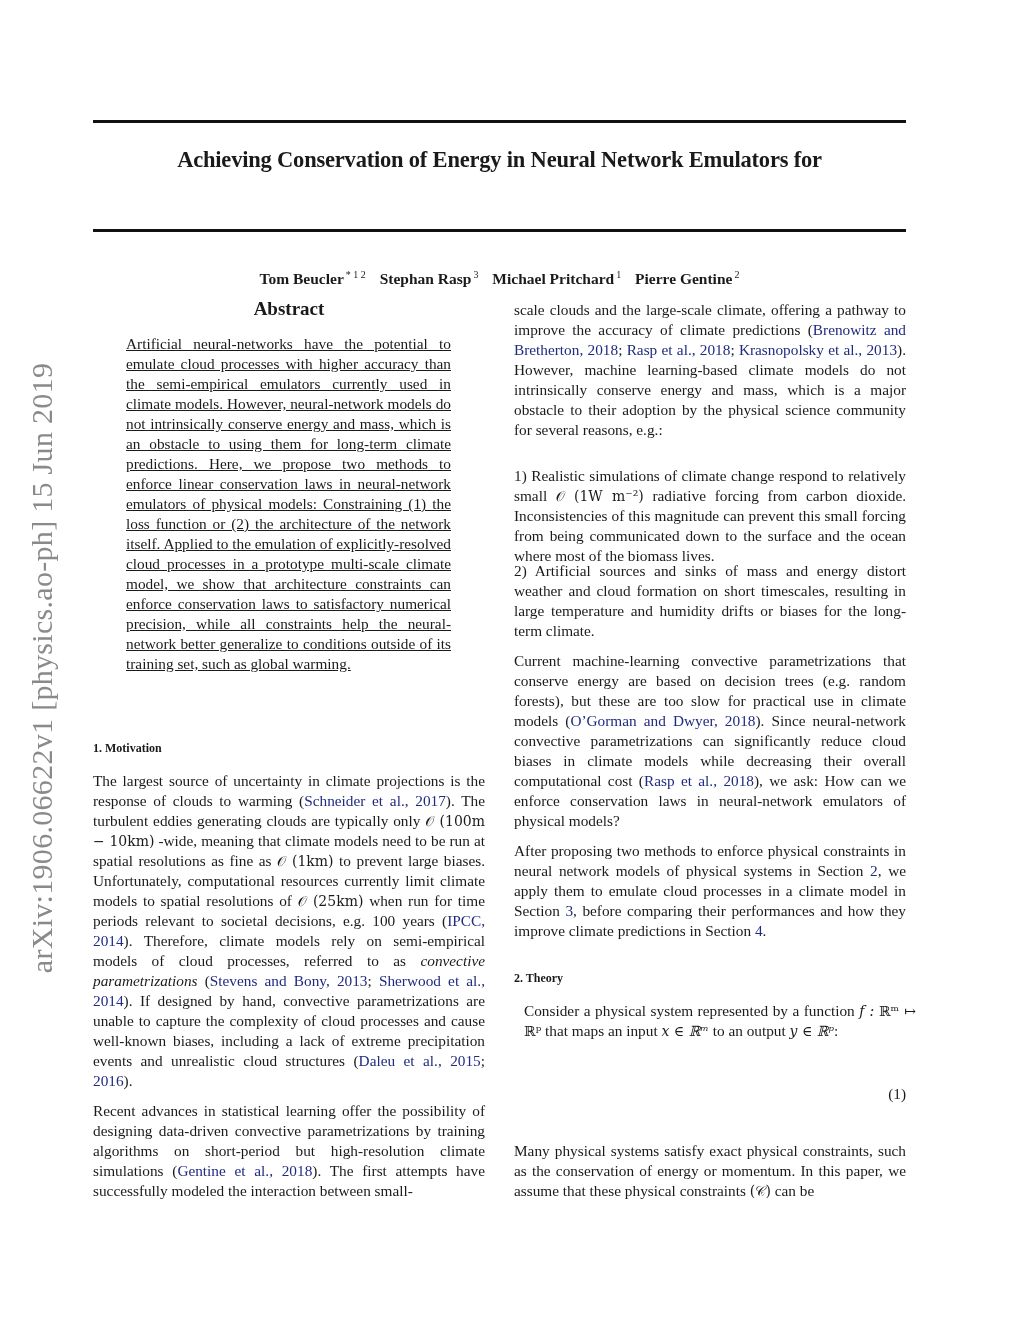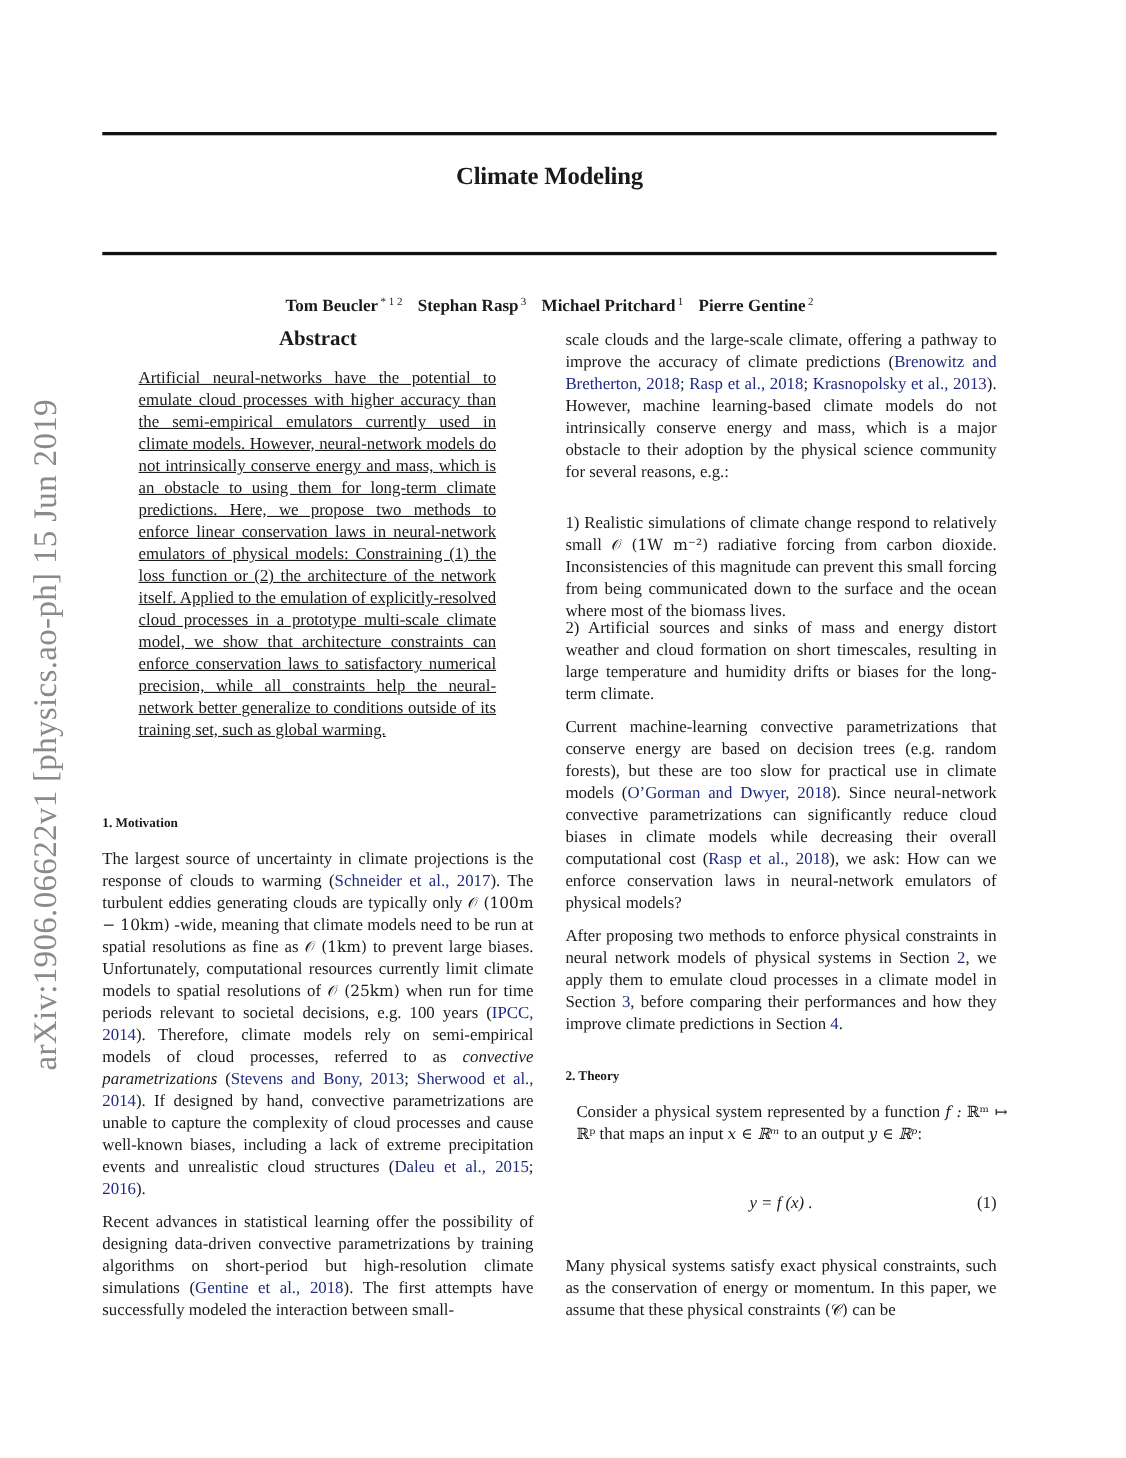--- a/index.html
+++ b/index.html
@@ -55,21 +55,21 @@
   .r-p7 { position: absolute; left: 514px; width: 392px; top: 1141px; }
   .txt { font-size: 15.3px; line-height: 20px; text-align: justify; }
 </style>
 </head>
 <body>
 
 <div class="arxiv">arXiv:1906.06622v1  [physics.ao-ph]  15 Jun 2019</div>
 
 <div class="rule top"></div>
 <div class="title">
-  <div>Climate Modeling</div>
+  <div>Achieving Conservation of Energy in Neural Network Emulators for</div>
 </div>
 <div class="rule bottom"></div>
 
 <div class="authors">
   <span class="author"><span>Tom Beucler</span><sup>* 1 2</sup></span>
   <span class="author"><span>Stephan Rasp</span><sup>3</sup></span>
   <span class="author"><span>Michael Pritchard</span><sup>1</sup></span>
   <span class="author"><span>Pierre Gentine</span><sup>2</sup></span>
 </div>
 
@@ -90,17 +90,16 @@
 
 <p class="txt r-p4"><span>Current machine-learning convective parametrizations that conserve energy are based on decision trees (e.g. random forests), but these are too slow for practical use in climate models (</span><a class="cite">O’Gorman and Dwyer, 2018</a><span>). Since neural-network convective parametrizations can significantly reduce cloud biases in climate models while decreasing their overall computational cost (</span><a class="cite">Rasp et al., 2018</a><span>), we ask: How can we enforce conservation laws in neural-network emulators of physical models?</span></p>
 
 <p class="txt r-p5"><span>After proposing two methods to enforce physical constraints in neural network models of physical systems in Section </span><a class="cite">2</a><span>, we apply them to emulate cloud processes in a climate model in Section </span><a class="cite">3</a><span>, before comparing their performances and how they improve climate predictions in Section </span><a class="cite">4</a><span>.</span></p>
 
 <h2 class="section-heading sec2-heading">2. Theory</h2>
 
 <p class="txt r-p6"><span>Consider a physical system represented by a function </span><span class="math mathit">f :</span> <span class="math">ℝᵐ ↦ ℝᵖ</span><span> that maps an input </span><span class="math mathit">x ∈ ℝᵐ</span><span> to an output </span><span class="math mathit">y ∈ ℝᵖ</span><span>:</span></p>
 
 <div class="equation">
-  <span class="eq-body mathit">y = f (x) .</span>
   <span class="eq-num">(1)</span>
 </div>
 
 <p class="txt r-p7"><span>Many physical systems satisfy exact physical constraints, such as the conservation of energy or momentum.  In this paper, we assume that these physical constraints </span><span class="math">(𝒞)</span><span> can be</span></p>
 
 </body></html>

